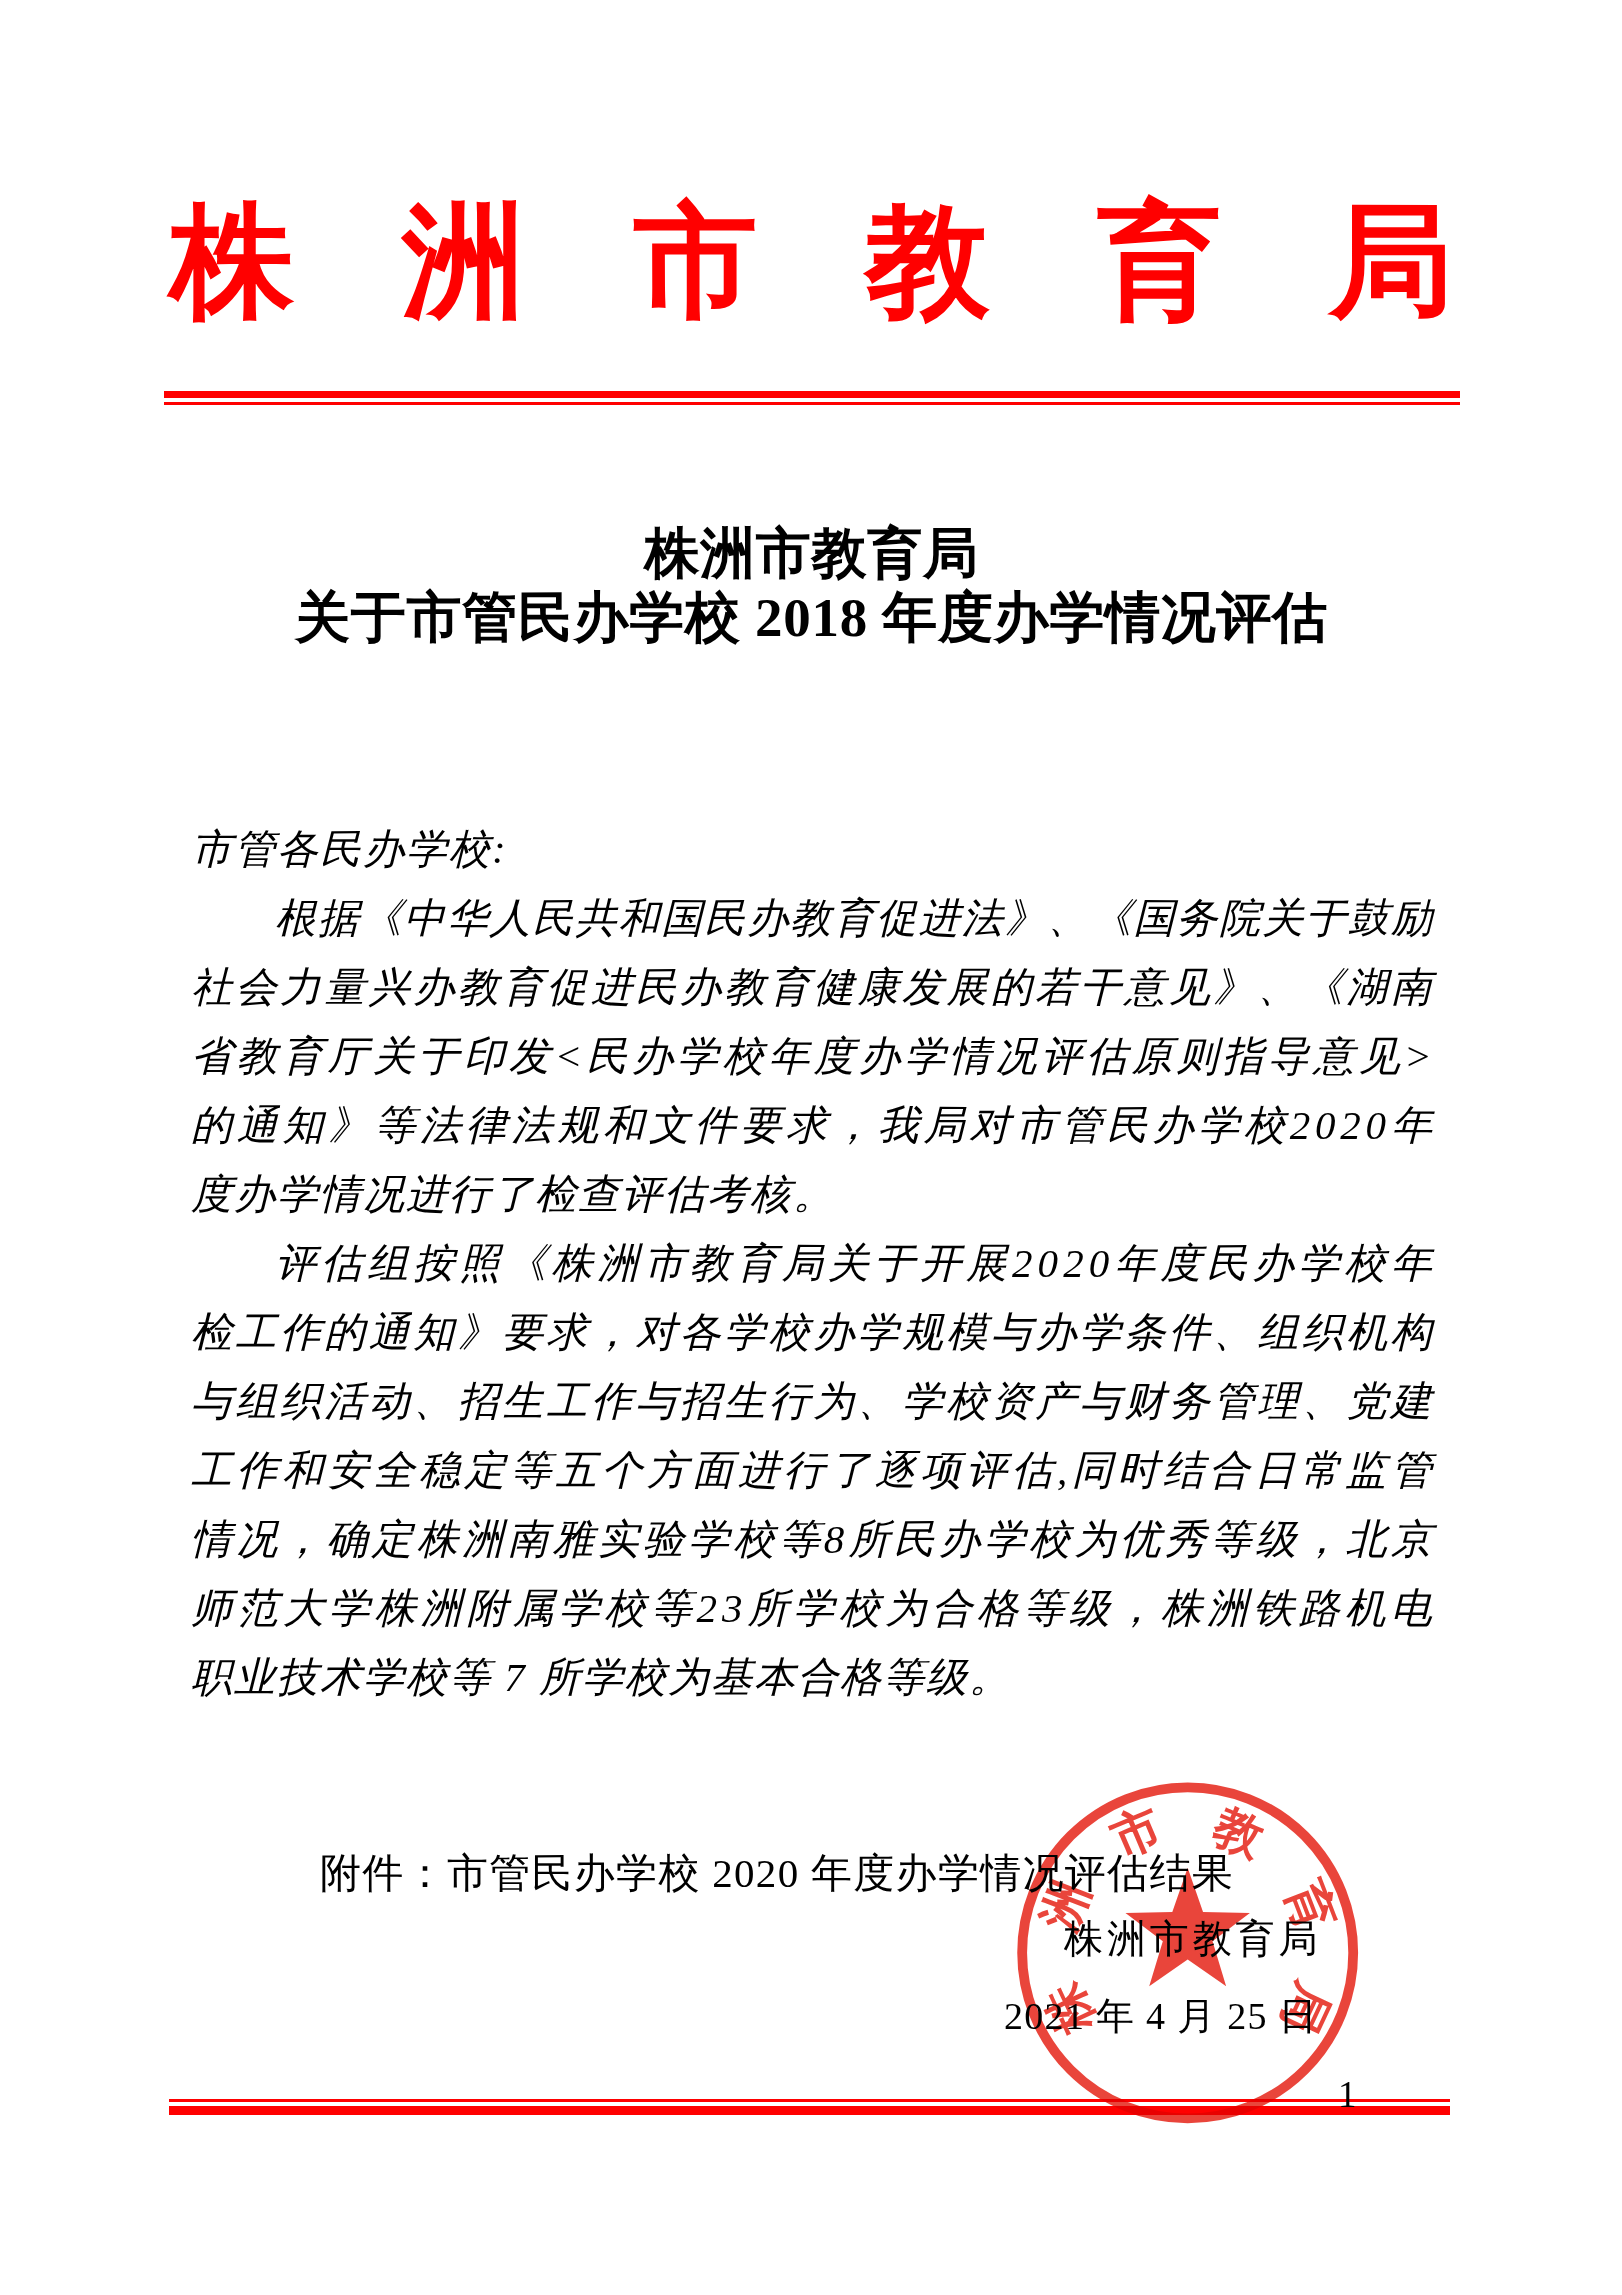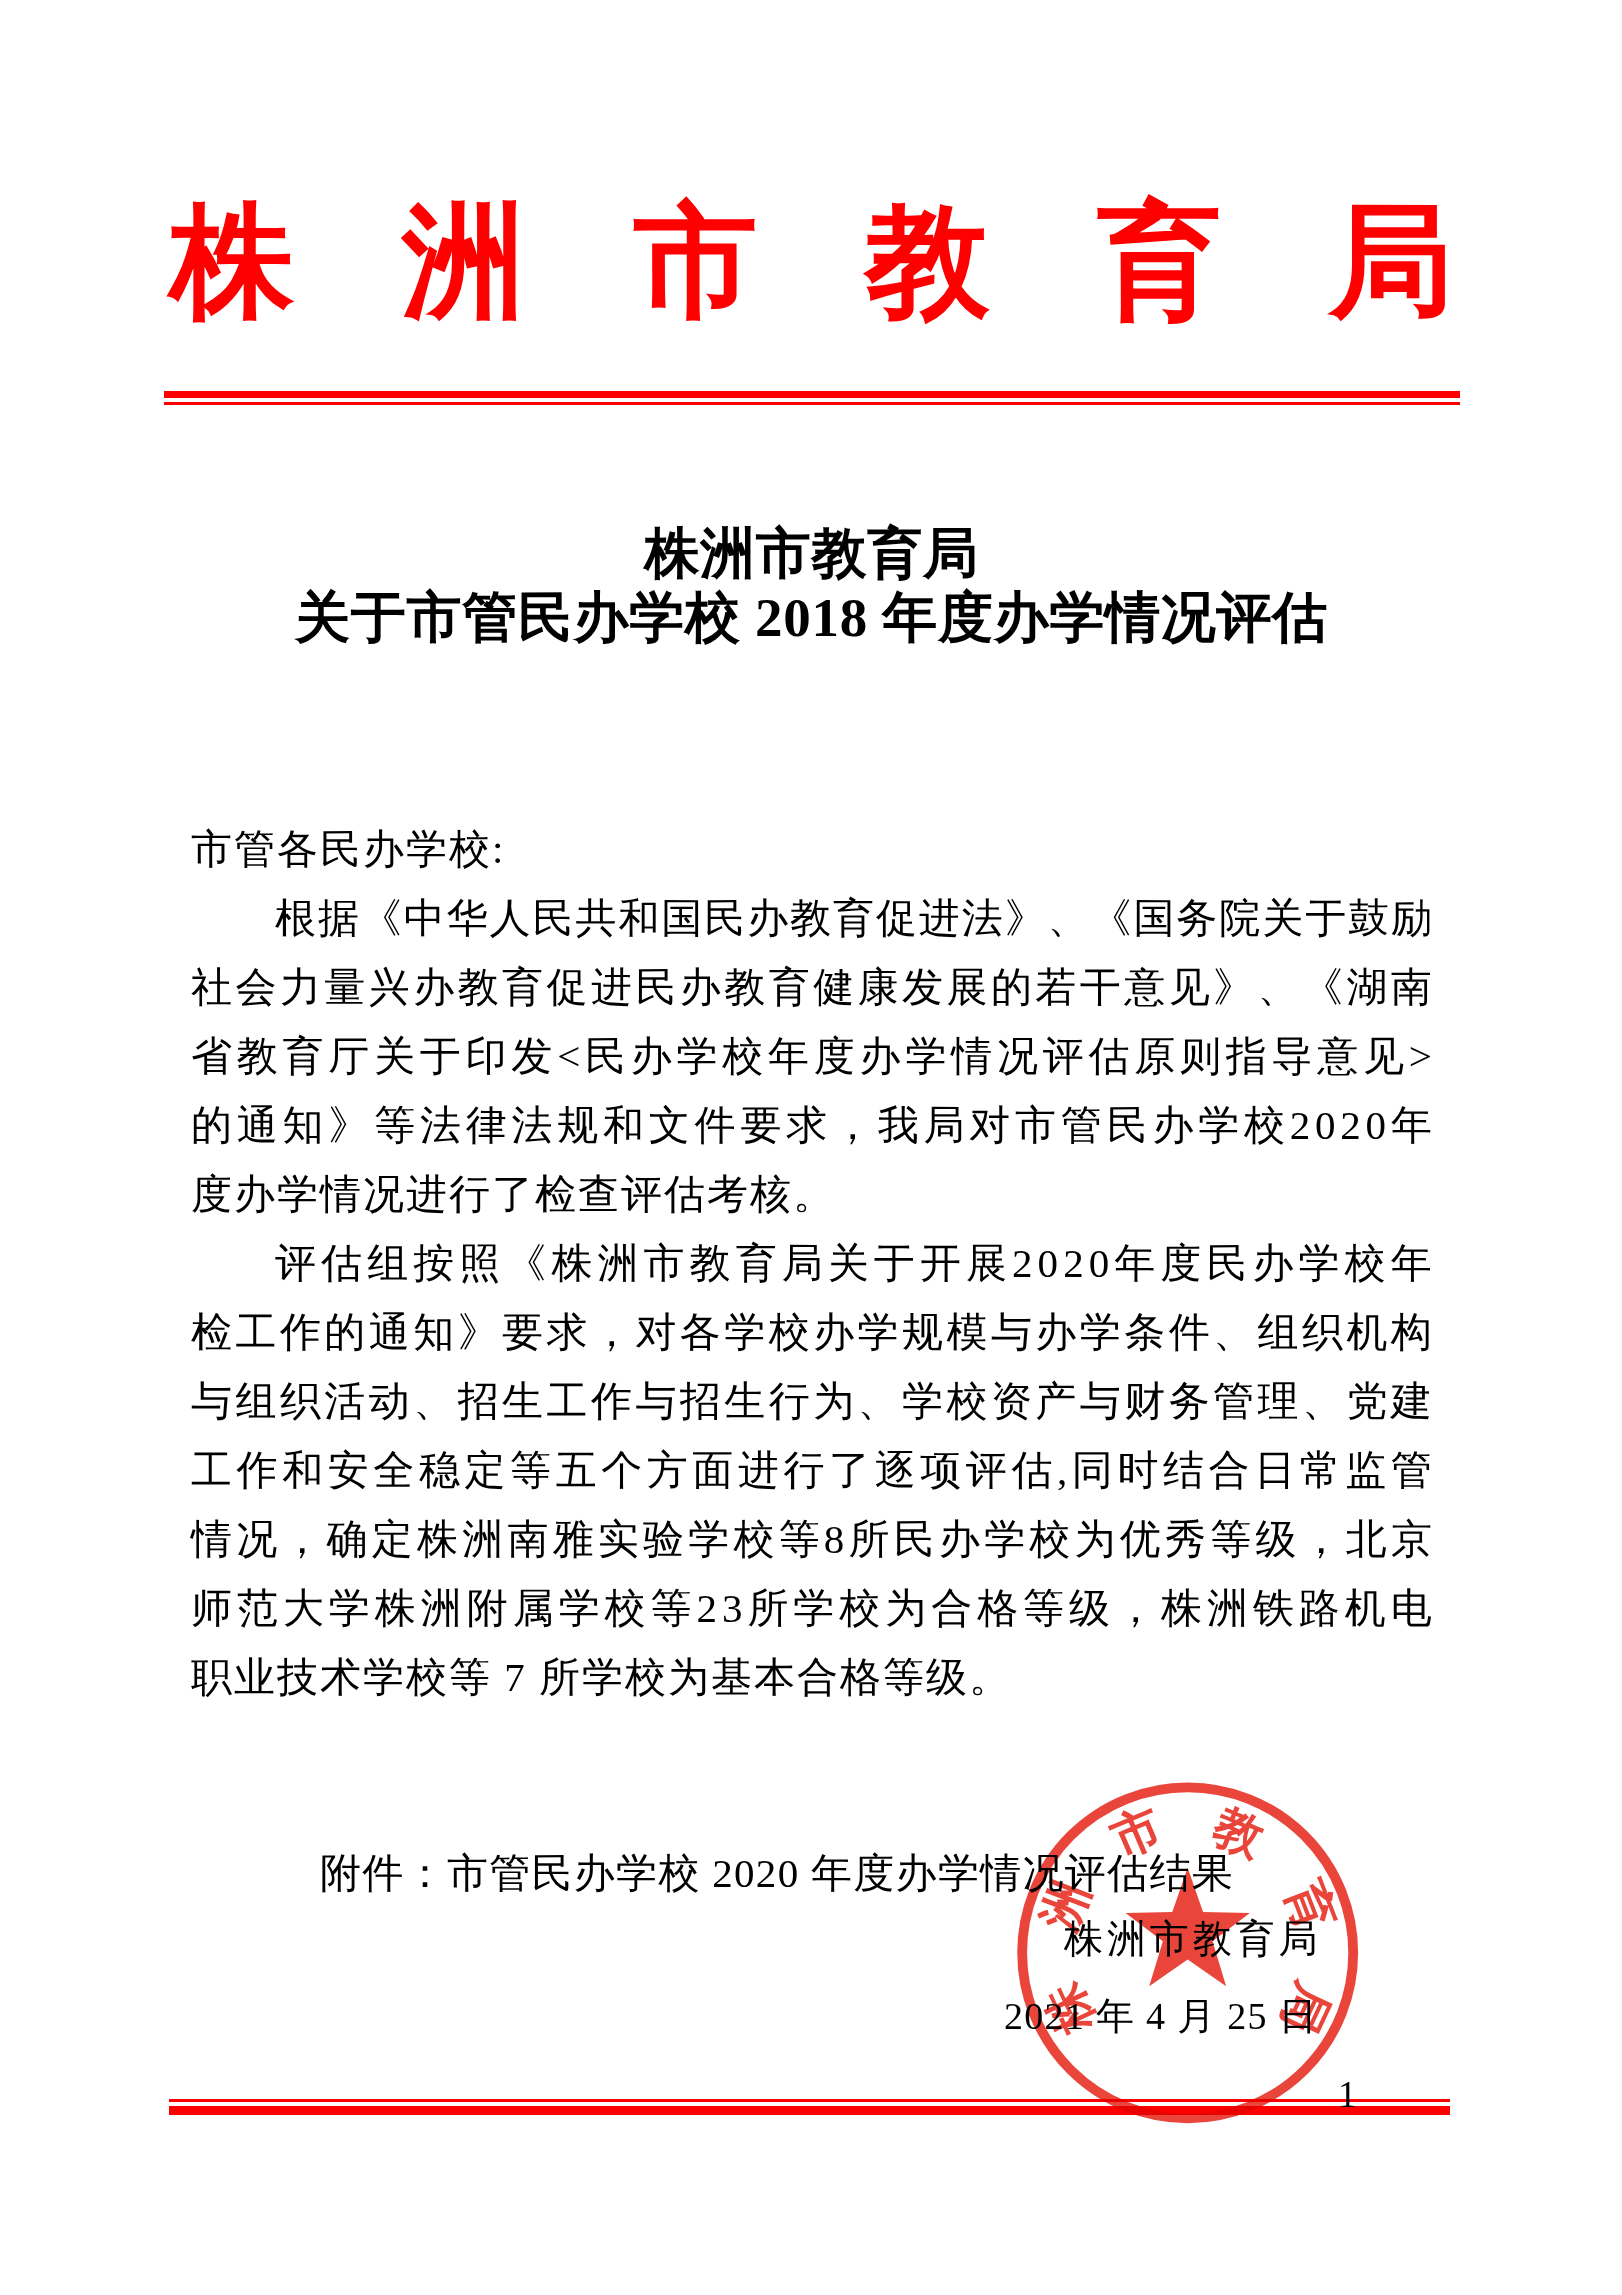--- a/index.html
+++ b/index.html
@@ -21,21 +21,21 @@
   .rule{position:absolute;left:164px;width:1296px;background:#ff0000;}
   .rule-head-thick{top:391px;height:7.2px;}
   .rule-head-thin{top:402px;height:2.6px;}
   
   .doc-title{
     position:absolute;left:0;top:522px;width:1623px;
     text-align:center;font-weight:700;font-size:55px;line-height:64px;
     letter-spacing:0.7px;
   }
   
-  .body-block{position:absolute;left:191px;top:815px;width:1241px;}
+  .body-block{position:absolute;left:191px;top:815px;width:1241px;font-style:italic;}
   .bline{
     height:69px;line-height:69px;font-size:41px;
     white-space:nowrap;
   }
   .bline.plain{letter-spacing:2px;}
   .bline.justify{display:flex;justify-content:space-between;align-items:baseline;}
   .bline.indent{padding-left:84px;}
   
   .attachment{
     position:absolute;left:296px;top:1846px;

